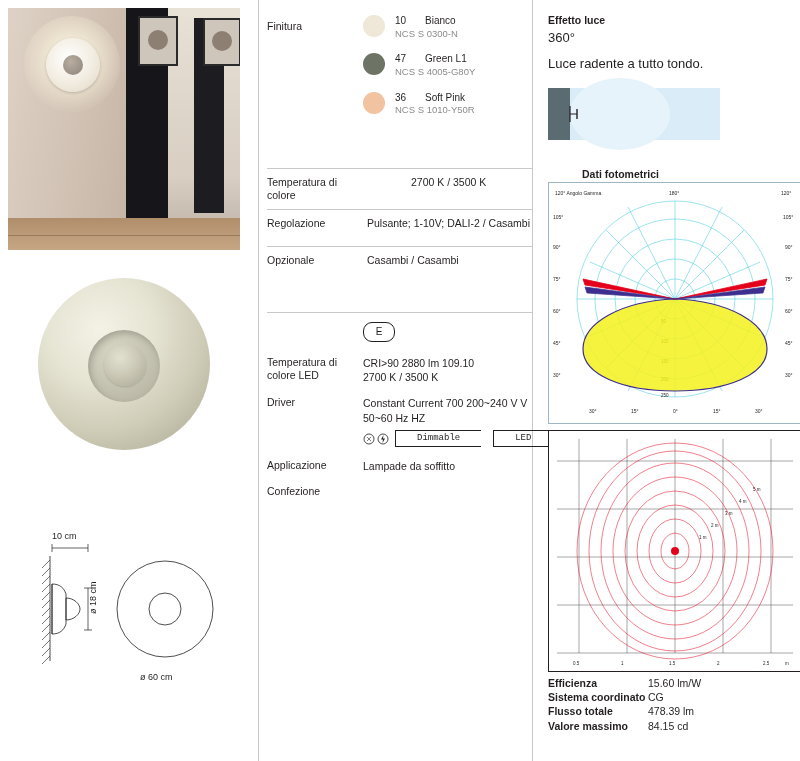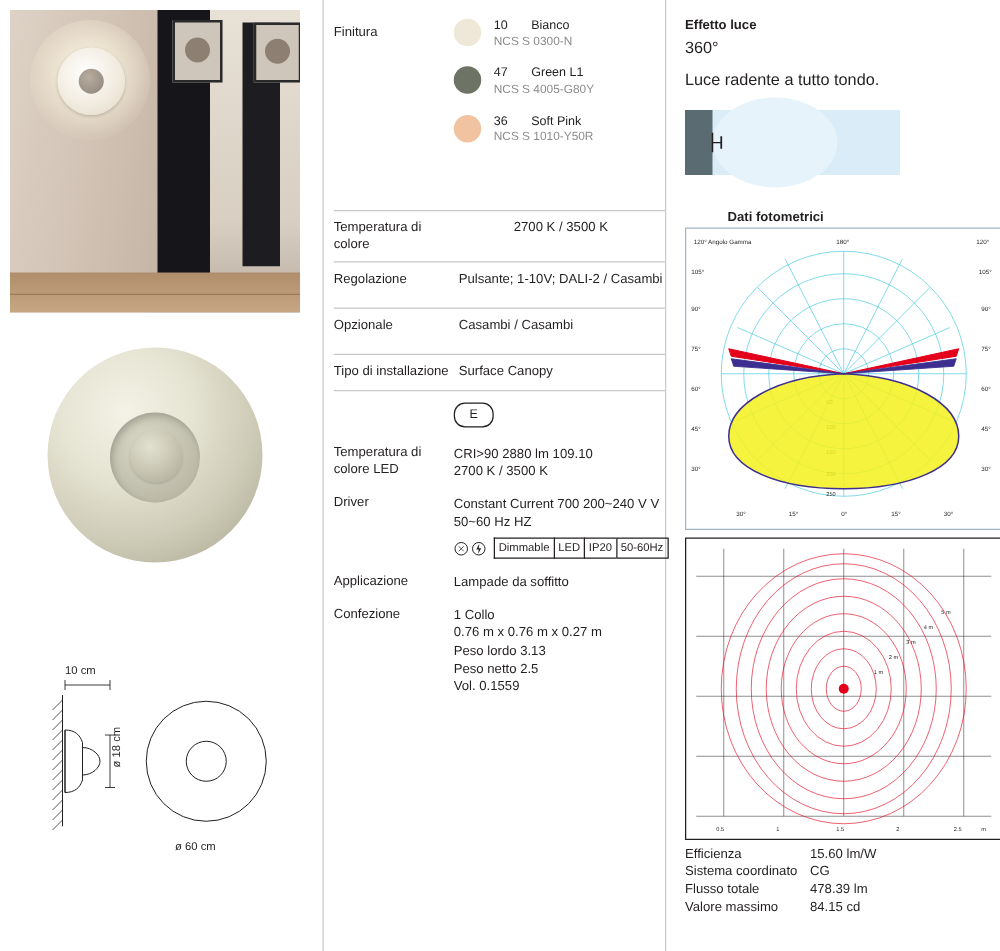--- a/index.html
+++ b/index.html
@@ -237,26 +237,27 @@
 
   .tagRow {
     position: absolute;
     left: 104px; top: 430px;
     display: flex;
     align-items: center;
     font-size: 9px;
   }
   .tagRow .pill {
     border: 1px solid #231f20;
-    padding: 1px 3px;
-    margin-right: 0;
+    padding: 1px 21px;
+    margin-right: 12px;
     border-right: none;
     height: 13px;
     line-height: 13px;
     white-space: nowrap;
+    font-family: Liberation Mono, monospace;
   }
   .tagRow .pill.last { border-right: 1px solid #231f20; }
   .tagRow .iconset {
     display: flex; align-items: center; margin-right: 4px;
   }
   .tagRow .iconset svg { margin-right: 2px; }
 
   .specTable3 {
     position: absolute;
     left: 8px; top: 455px;
@@ -320,21 +321,21 @@
   .footTable {
     position: absolute;
     left: 8px; top: 676px;
     width: 252px;
     font-size: 10.5px;
   }
   .footTable .frow {
     display: flex;
     line-height: 1.35;
   }
-  .footTable .fk { width: 100px; flex: 0 0 100px; font-weight: normal; }
+  .footTable .fk { width: 100px; flex: 0 0 100px; font-weight: bold; }
   .footTable .fv { flex: 1; }
 </style>
 </head>
 <body>
 
 <div class="page">
 
   <div class="vline"></div>
 
   <div class="col-left">
@@ -437,24 +438,20 @@
         <div class="v">2700 K / 3500 K</div>
       </div>
       <div class="specRow">
         <div class="k">Regolazione</div>
         <div class="v">Pulsante; 1-10V; DALI-2 / Casambi</div>
       </div>
       <div class="specRow">
         <div class="k">Opzionale</div>
         <div class="v">Casambi / Casambi</div>
       </div>
-      <div class="specRow">
-        <div class="k">Tipo di installazione</div>
-        <div class="v">Surface Canopy</div>
-      </div>
     </div>
 
     <div class="sep-mid"></div>
 
     <div class="eBadge">E</div>
 
     <div class="specTable2">
       <div class="specRow2">
         <div class="k">Temperatura di colore LED</div>
         <div class="v" style="white-space:pre-line">CRI&gt;90 2880 lm 109.10
@@ -484,25 +481,20 @@
       <div class="pill last">50-60Hz</div>
     </div>
 
     <div class="specTable3">
       <div class="specRow2">
         <div class="k">Applicazione</div>
         <div class="v">Lampade da soffitto</div>
       </div>
       <div class="specRow2">
         <div class="k">Confezione</div>
-        <div class="v" style="white-space:pre-line">1 Collo
-0.76 m x 0.76 m x 0.27 m
-Peso lordo 3.13
-Peso netto 2.5
-Vol. 0.1559</div>
       </div>
     </div>
   </div>
 
   <div class="col-right">
 
     <div class="r-title" style="left:8px; top:14px;">Effetto luce</div>
     <div class="r-text" style="left:8px; top:30px;">360°</div>
     <div class="r-text" style="left:8px; top:56px;">Luce radente a tutto tondo.</div>
 

